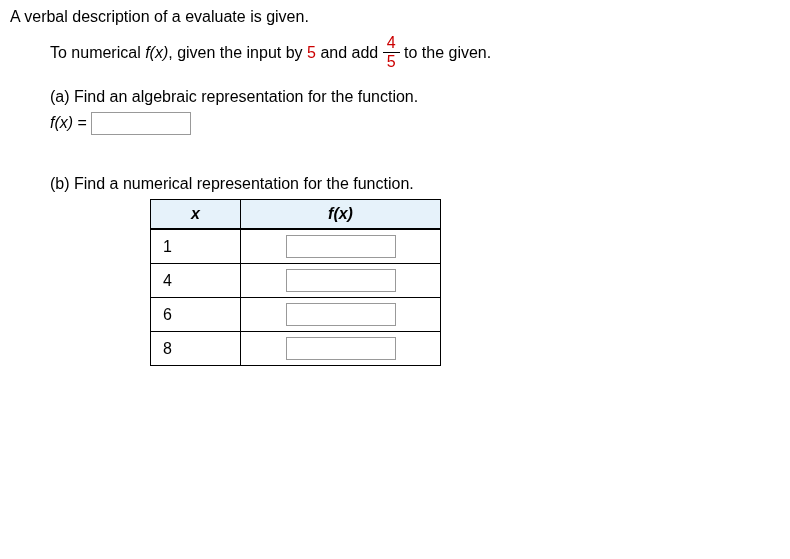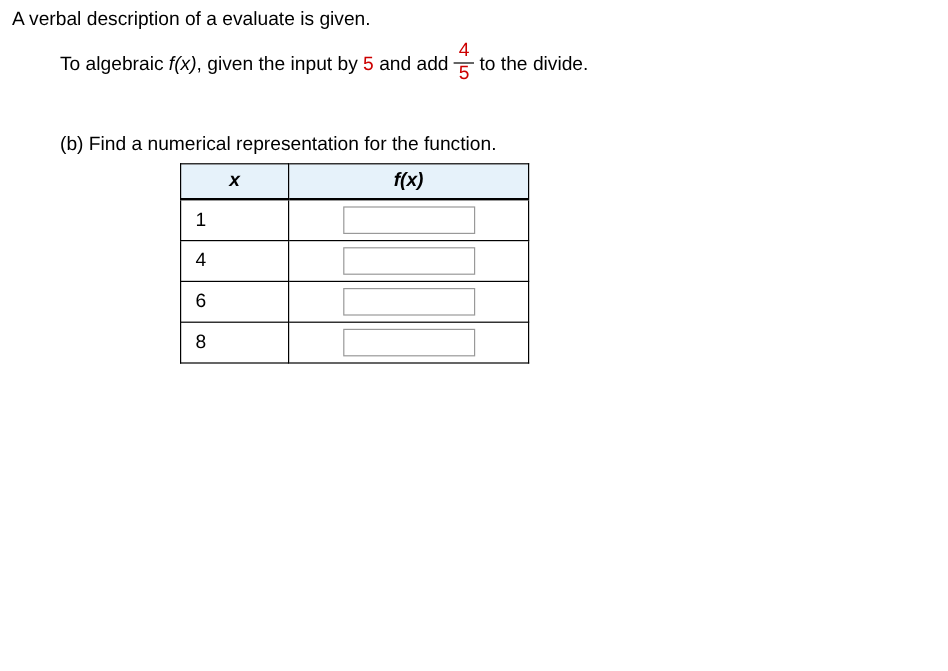--- a/index.html
+++ b/index.html
@@ -67,29 +67,34 @@
     table.ntab td.xv { padding-left: 12px; text-align: left; }
     table.ntab input.text-box { width: 110px; }
   </style>
 </head>
 <body>
 
 <div class="intro">A verbal description of a evaluate is given.</div>
 
 <div class="indent">
   <div class="sentence">
-    <span>To algebraic </span><span class="italic">f(x)</span><span>, given the input by </span><span class="red">5</span><span> and add </span>
+    <span>To numerical </span><span class="italic">f(x)</span><span>, given the input by </span><span class="red">5</span><span> and add </span>
     <span class="frac red">
       <span class="num">4</span>
       <span class="den">5</span>
     </span>
-    <span> to the divide.</span>
+    <span> to the given.</span>
   </div>
 
   <div class="part-a">
+    <div>(a) Find an algebraic representation for the function.</div>
+    <div class="eqline">
+      <span class="italic">f(x)</span><span> = </span>
+      <input type="text" class="text-box" style="">
+    </div>
   </div>
 
   <div class="part-b">
     <div>(b) Find a numerical representation for the function.</div>
     <table class="ntab">
       <thead>
         <tr>
           <th class="x-col">x</th>
           <th class="fx-col">f(x)</th>
         </tr>

